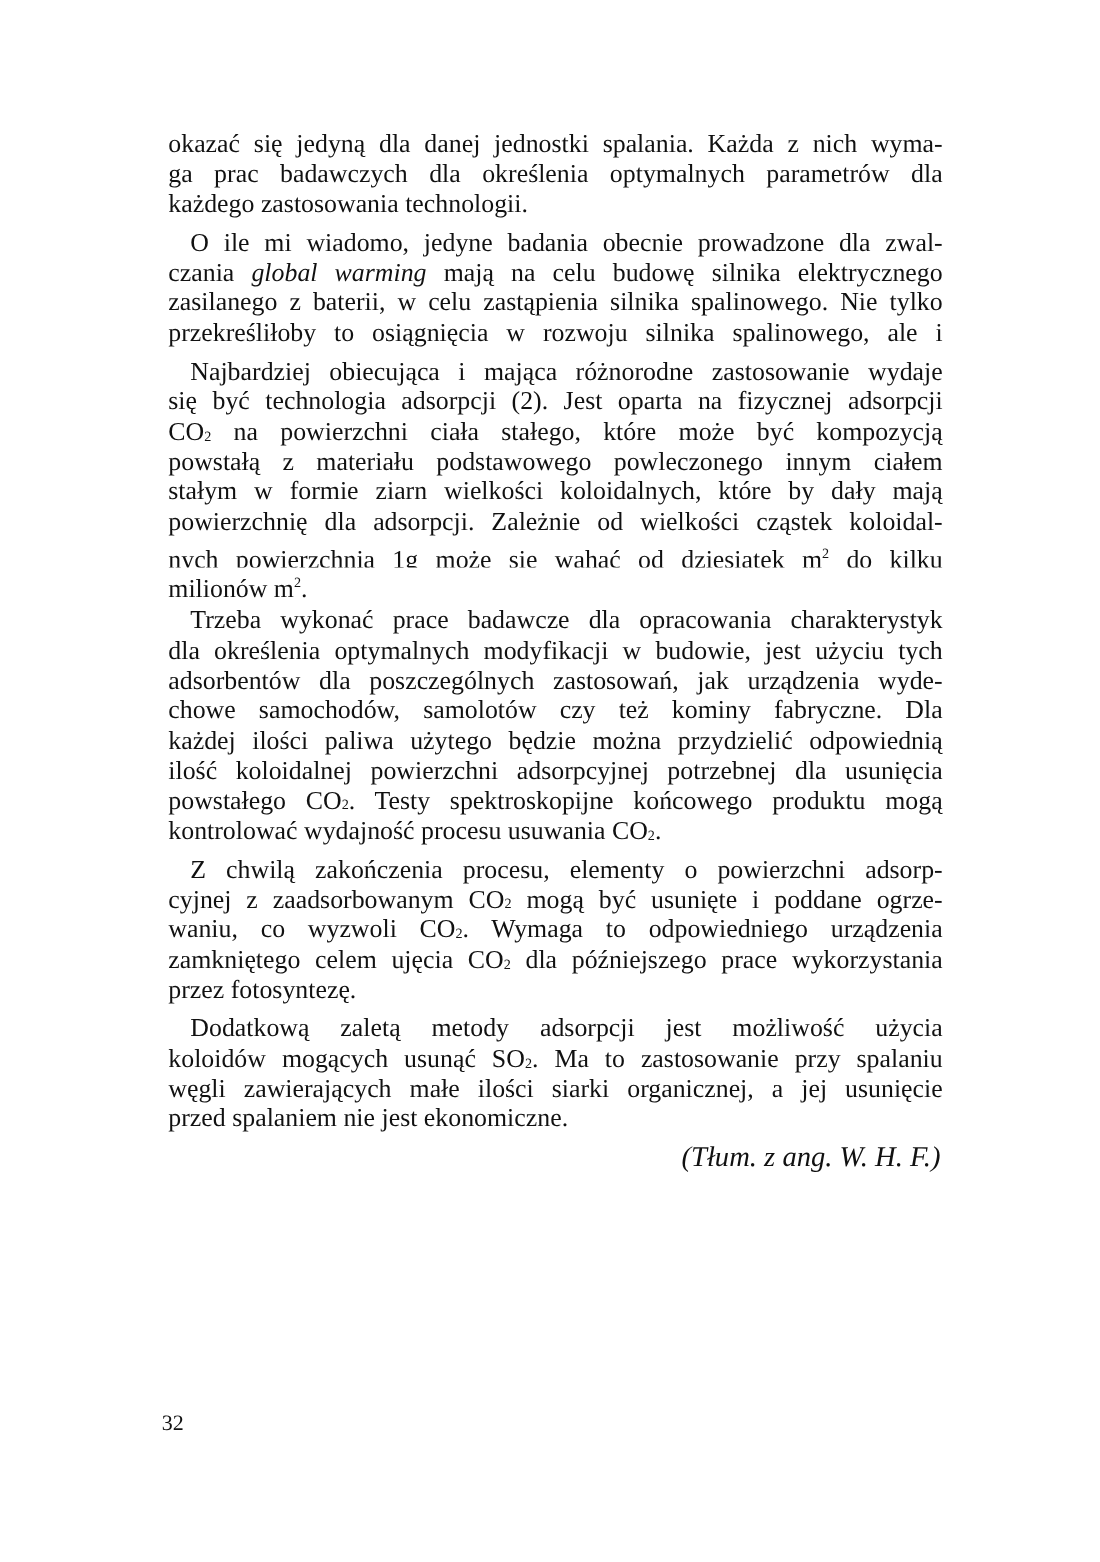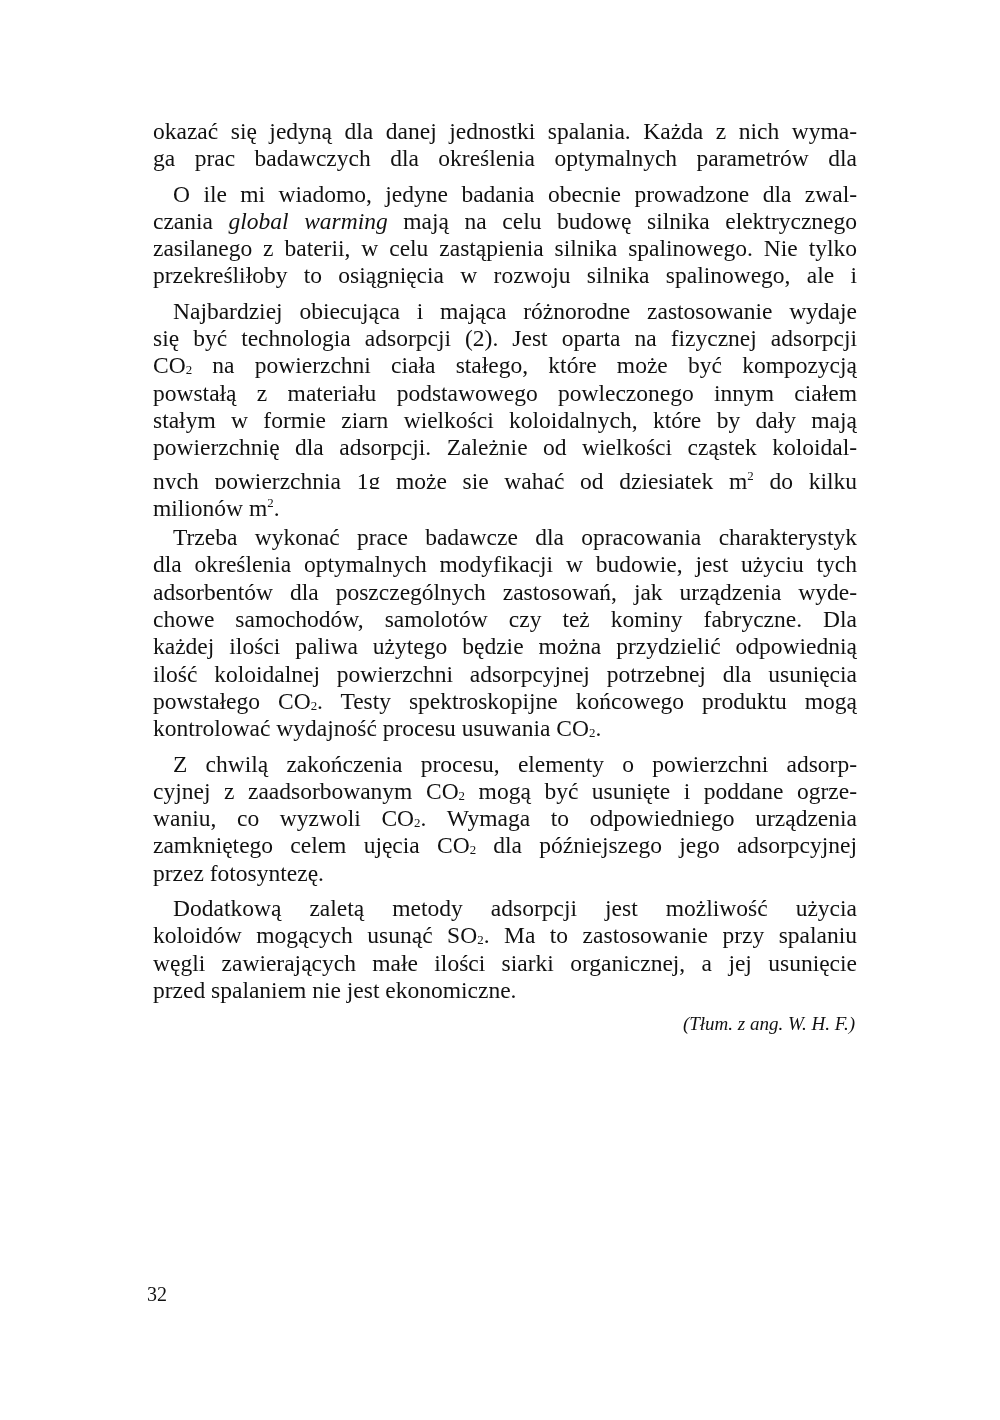--- a/index.html
+++ b/index.html
@@ -50,21 +50,21 @@
       letter-spacing: 0;
     }
     .sup {
       font-size: 0.55em;
       vertical-align: 0.7em;
     }
     .attribution {
       display: block;
       height: 27.3px;
       line-height: 27.3px;
-      font-size: 19px;
+      font-size: 26px;
       text-align: right;
       font-style: italic;
       margin-top: 6px;
       padding-right: 2px;
     }
     .page-number {
       position: absolute;
       left: 147px;
       top: 1280px;
       font-size: 20px;
@@ -72,20 +72,21 @@
     }
   </style>
 </head>
 <body>
 
 <div class="page">
   <div class="text-block" id="text-block">
       <div class="paragraph">
         <span class="line just"><span>okazać się jedyną dla danej jednostki spalania. Każda z nich wyma-</span></span>
         <span class="line just"><span>ga prac badawczych dla określenia optymalnych parametrów dla</span></span>
+        <span class="line"><span>każdego zastosowania technologii.</span></span>
       </div>
       <div class="para-gap"></div>
       <div class="paragraph">
         <span class="line just indent"><span>O ile mi wiadomo, jedyne badania obecnie prowadzone dla zwal-</span></span>
         <span class="line just"><span>czania </span><span class="italic">global warming</span><span> mają na celu budowę silnika elektrycznego</span></span>
         <span class="line just"><span>zasilanego z baterii, w celu zastąpienia silnika spalinowego. Nie tylko</span></span>
         <span class="line just"><span>przekreśliłoby to osiągnięcia w rozwoju silnika spalinowego, ale i</span></span>
       </div>
       <div class="para-gap"></div>
       <div class="paragraph">
@@ -107,21 +108,21 @@
         <span class="line just"><span>każdej ilości paliwa użytego będzie można przydzielić odpowiednią</span></span>
         <span class="line just"><span>ilość koloidalnej powierzchni adsorpcyjnej potrzebnej dla usunięcia</span></span>
         <span class="line just"><span>powstałego CO</span><span class="sub">2</span><span>. Testy spektroskopijne końcowego produktu mogą</span></span>
         <span class="line"><span>kontrolować wydajność procesu usuwania CO</span><span class="sub">2</span><span>.</span></span>
       </div>
       <div class="para-gap"></div>
       <div class="paragraph">
         <span class="line just indent"><span>Z chwilą zakończenia procesu, elementy o powierzchni adsorp-</span></span>
         <span class="line just"><span>cyjnej z zaadsorbowanym CO</span><span class="sub">2</span><span> mogą być usunięte i poddane ogrze-</span></span>
         <span class="line just"><span>waniu, co wyzwoli CO</span><span class="sub">2</span><span>. Wymaga to odpowiedniego urządzenia</span></span>
-        <span class="line just"><span>zamkniętego celem ujęcia CO</span><span class="sub">2</span><span> dla późniejszego jego adsorpcyjnej</span></span>
+        <span class="line just"><span>zamkniętego celem ujęcia CO</span><span class="sub">2</span><span> dla późniejszego prace wykorzystania</span></span>
         <span class="line"><span>przez fotosyntezę.</span></span>
       </div>
       <div class="para-gap"></div>
       <div class="paragraph">
         <span class="line just indent"><span>Dodatkową zaletą metody adsorpcji jest możliwość użycia</span></span>
         <span class="line just"><span>koloidów mogących usunąć SO</span><span class="sub">2</span><span>. Ma to zastosowanie przy spalaniu</span></span>
         <span class="line just"><span>węgli zawierających małe ilości siarki organicznej, a jej usunięcie</span></span>
         <span class="line"><span>przed spalaniem nie jest ekonomiczne.</span></span>
       </div>
       <span class="attribution">(Tłum. z ang. W. H. F.)</span>

